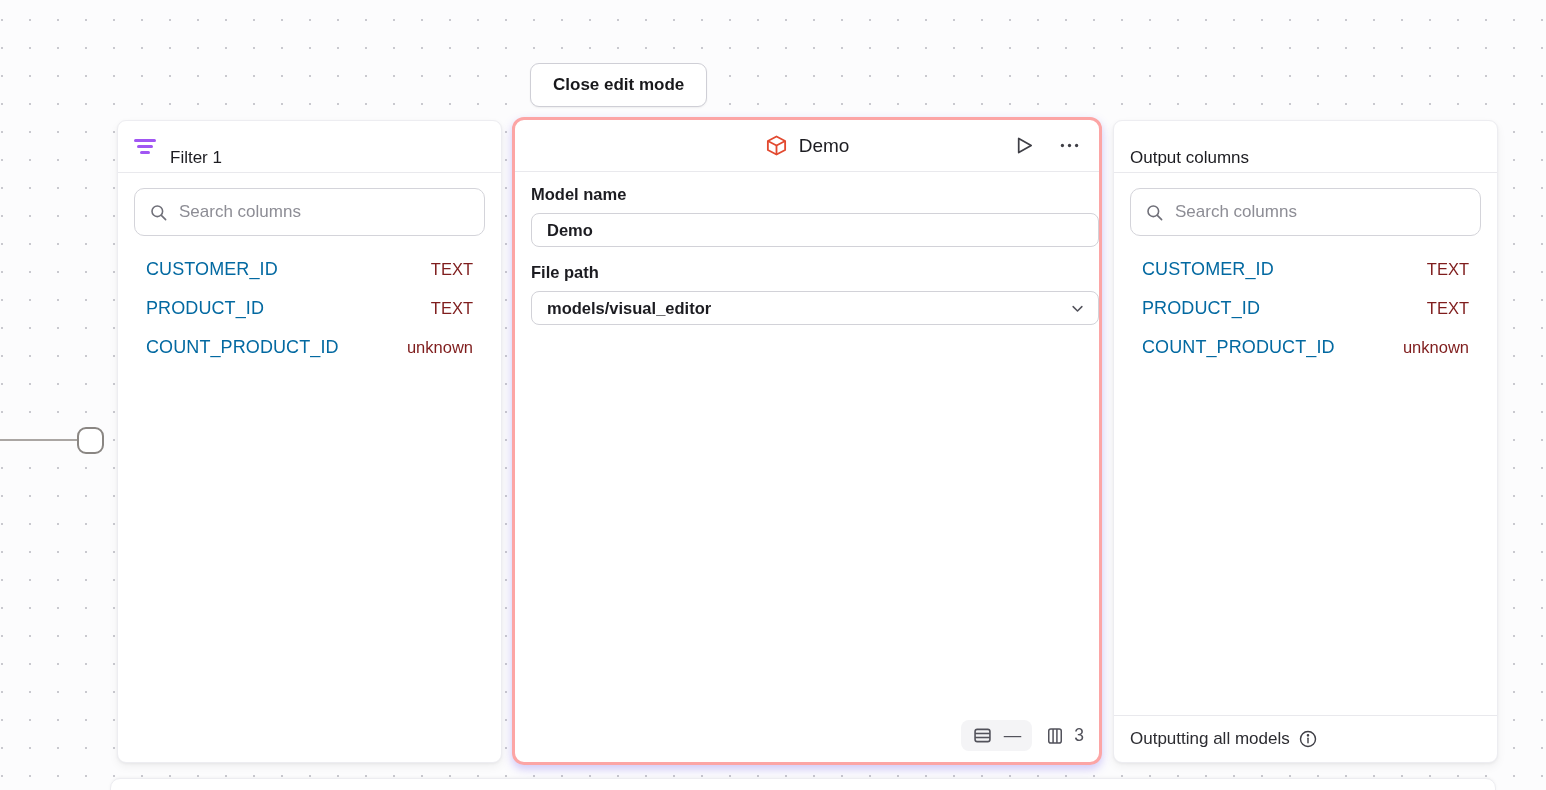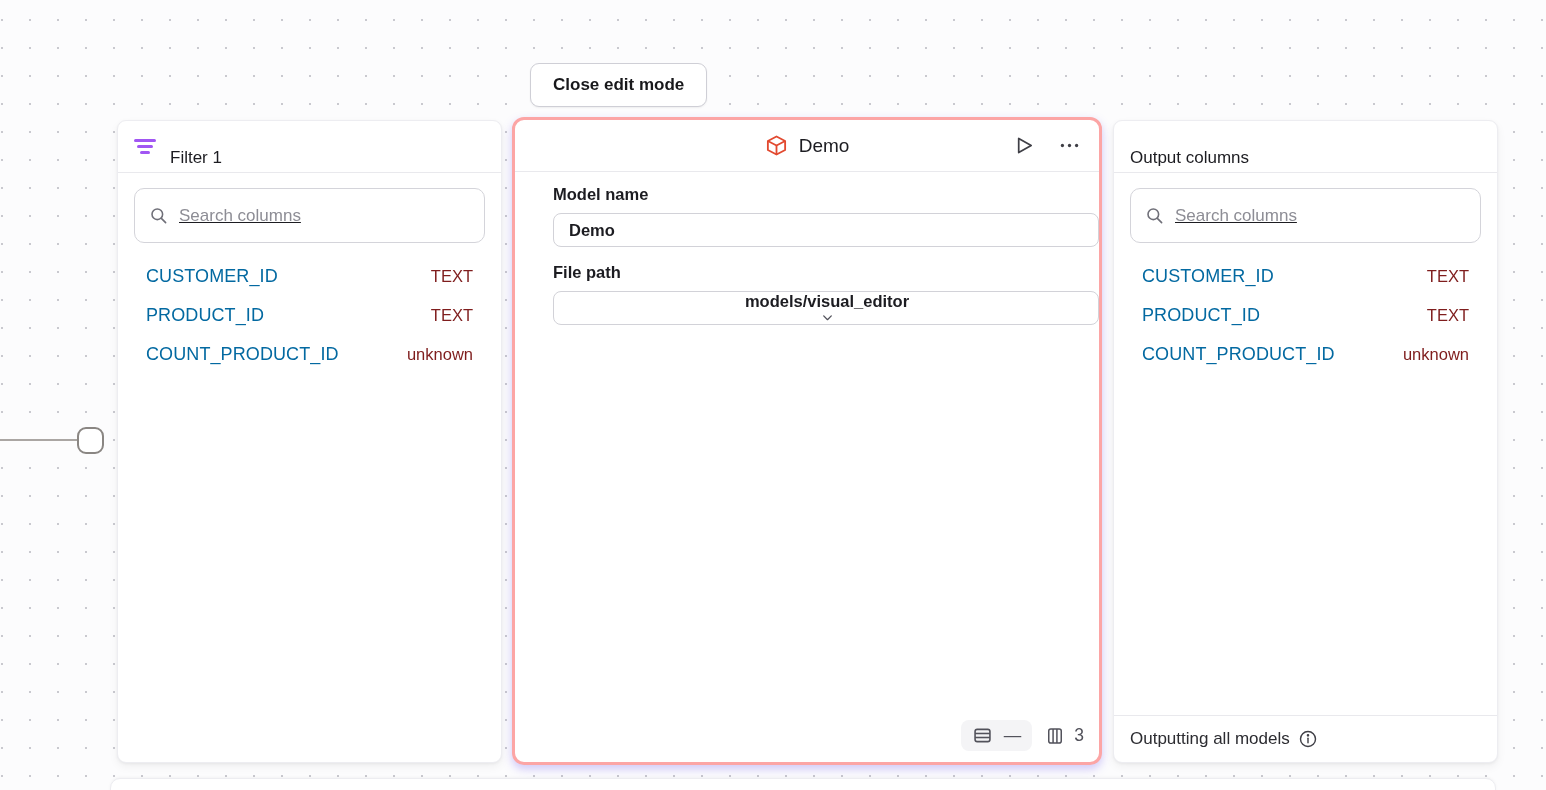--- a/index.html
+++ b/index.html
@@ -54,23 +54,23 @@
   
   .filter-icon { width: 22px; height: 15px; margin-right: 14px;
     display: flex; flex-direction: column; justify-content: space-between; align-items: center; }
   .filter-icon i { display: block; height: 2.6px; border-radius: 2px; background: #a156f3; }
   .filter-icon i:nth-child(1) { width: 22px; }
   .filter-icon i:nth-child(2) { width: 16px; }
   .filter-icon i:nth-child(3) { width: 10px; }
 
   
   .search-box {
-    margin: 15px 16px 8px 16px; height: 55px;
+    margin: 15px 16px 8px 16px; height: 48px;
     border: 1px solid #d4d4da; border-radius: 10px;
-    display: flex; align-items: center; padding: 0 14px; gap: 11px; background: #fff; text-decoration: underline;
+    display: flex; align-items: center; padding: 0 14px; gap: 11px; background: #fff;
   }
   .search-box svg { flex: 0 0 auto; }
   .search-box input {
     border: none; outline: none; flex: 1; font-family: inherit;
     font-size: 17px; color: #3f3f46; background: transparent;
   }
   .search-box input::placeholder { color: #8d8d95; }
 
   
   .col-list { padding: 6px 12px 0 12px; }
@@ -88,32 +88,32 @@
     box-shadow: 0 4px 10px rgba(139,121,239,.4);
   }
   #model-panel .panel-header { position: relative; justify-content: center; height: 52px; flex-basis: 52px; }
   .model-title-group { display: flex; align-items: center; gap: 11px; }
   .model-title { font-size: 19px; font-weight: 500; color: #1c1c21; }
   .header-actions { position: absolute; right: 16px; top: 0; height: 100%;
     display: flex; align-items: center; gap: 19px; }
   .icon-btn { background: none; border: none; padding: 2px; cursor: pointer;
     display: flex; align-items: center; }
 
-  .model-body { padding: 13px 0 0 16px; margin-left: 22px; }
+  .model-body { padding: 13px 0 0 16px; }
   .field-label { font-size: 16.5px; font-weight: 700; color: #1c1c21; margin-bottom: 9px; }
   .text-field {
     width: 100%; height: 34px; border: 1px solid #d2d2d8; border-radius: 8px;
     padding: 0 15px; font-family: inherit; font-size: 16.5px; font-weight: 600;
     color: #1c1c21; outline: none; background: #fff;
   }
   .field-gap { height: 16px; }
   .select-field {
     width: 100%; height: 34px; border: 1px solid #d2d2d8; border-radius: 8px;
     padding: 0 13px 0 15px; display: flex; align-items: center; justify-content: space-between;
-    font-size: 16.5px; font-weight: 600; color: #1c1c21; cursor: pointer; background: #fff; flex-direction: column;
+    font-size: 16.5px; font-weight: 600; color: #1c1c21; cursor: pointer; background: #fff;
   }
 
   .model-stats {
     position: absolute; right: 15px; bottom: 11px;
     display: flex; align-items: center; gap: 13px;
     font-size: 17.5px; color: #52525b;
   }
   .stat-pill {
     background: #f4f4f6; border-radius: 8px; padding: 5px 11px;
     display: flex; align-items: center; gap: 11px;

